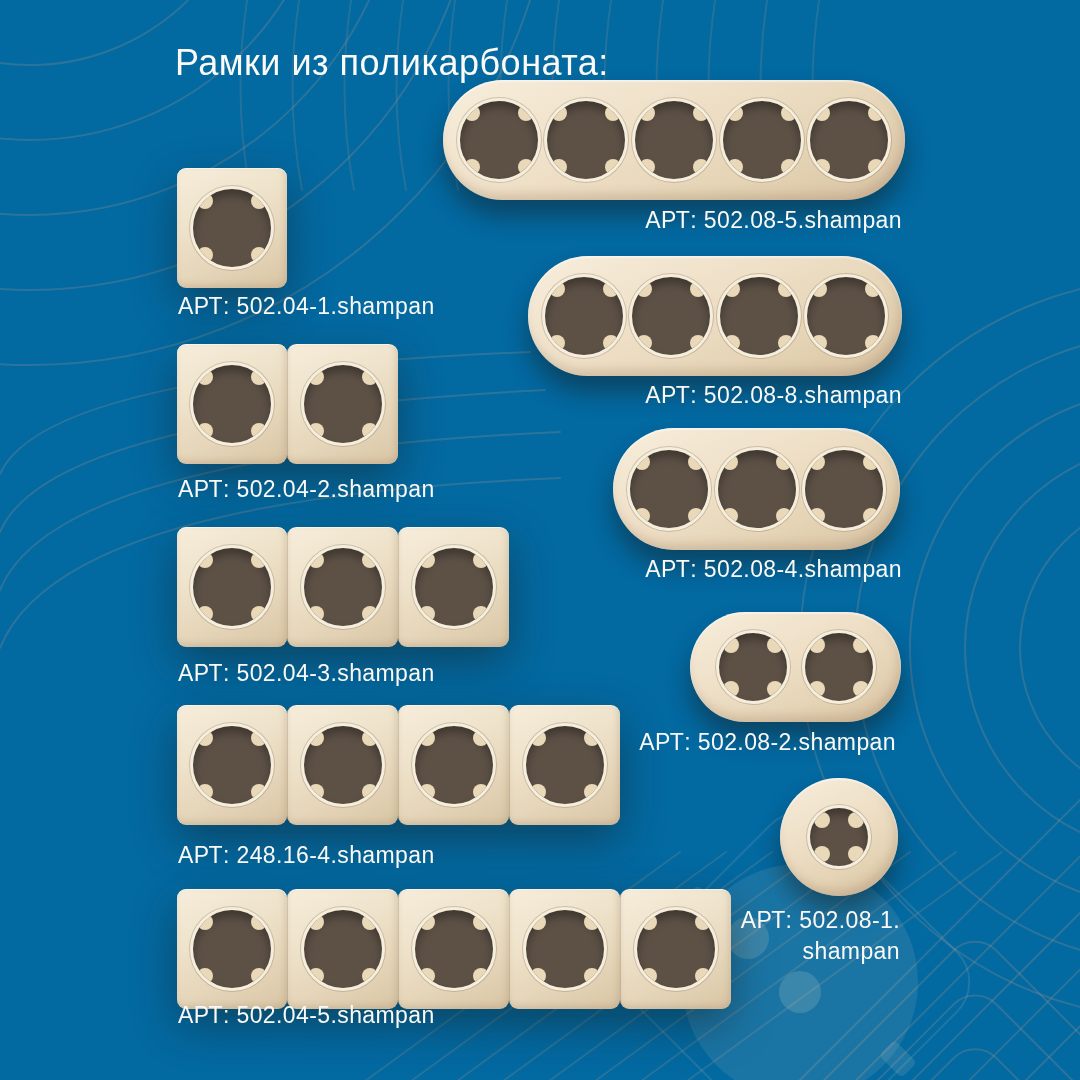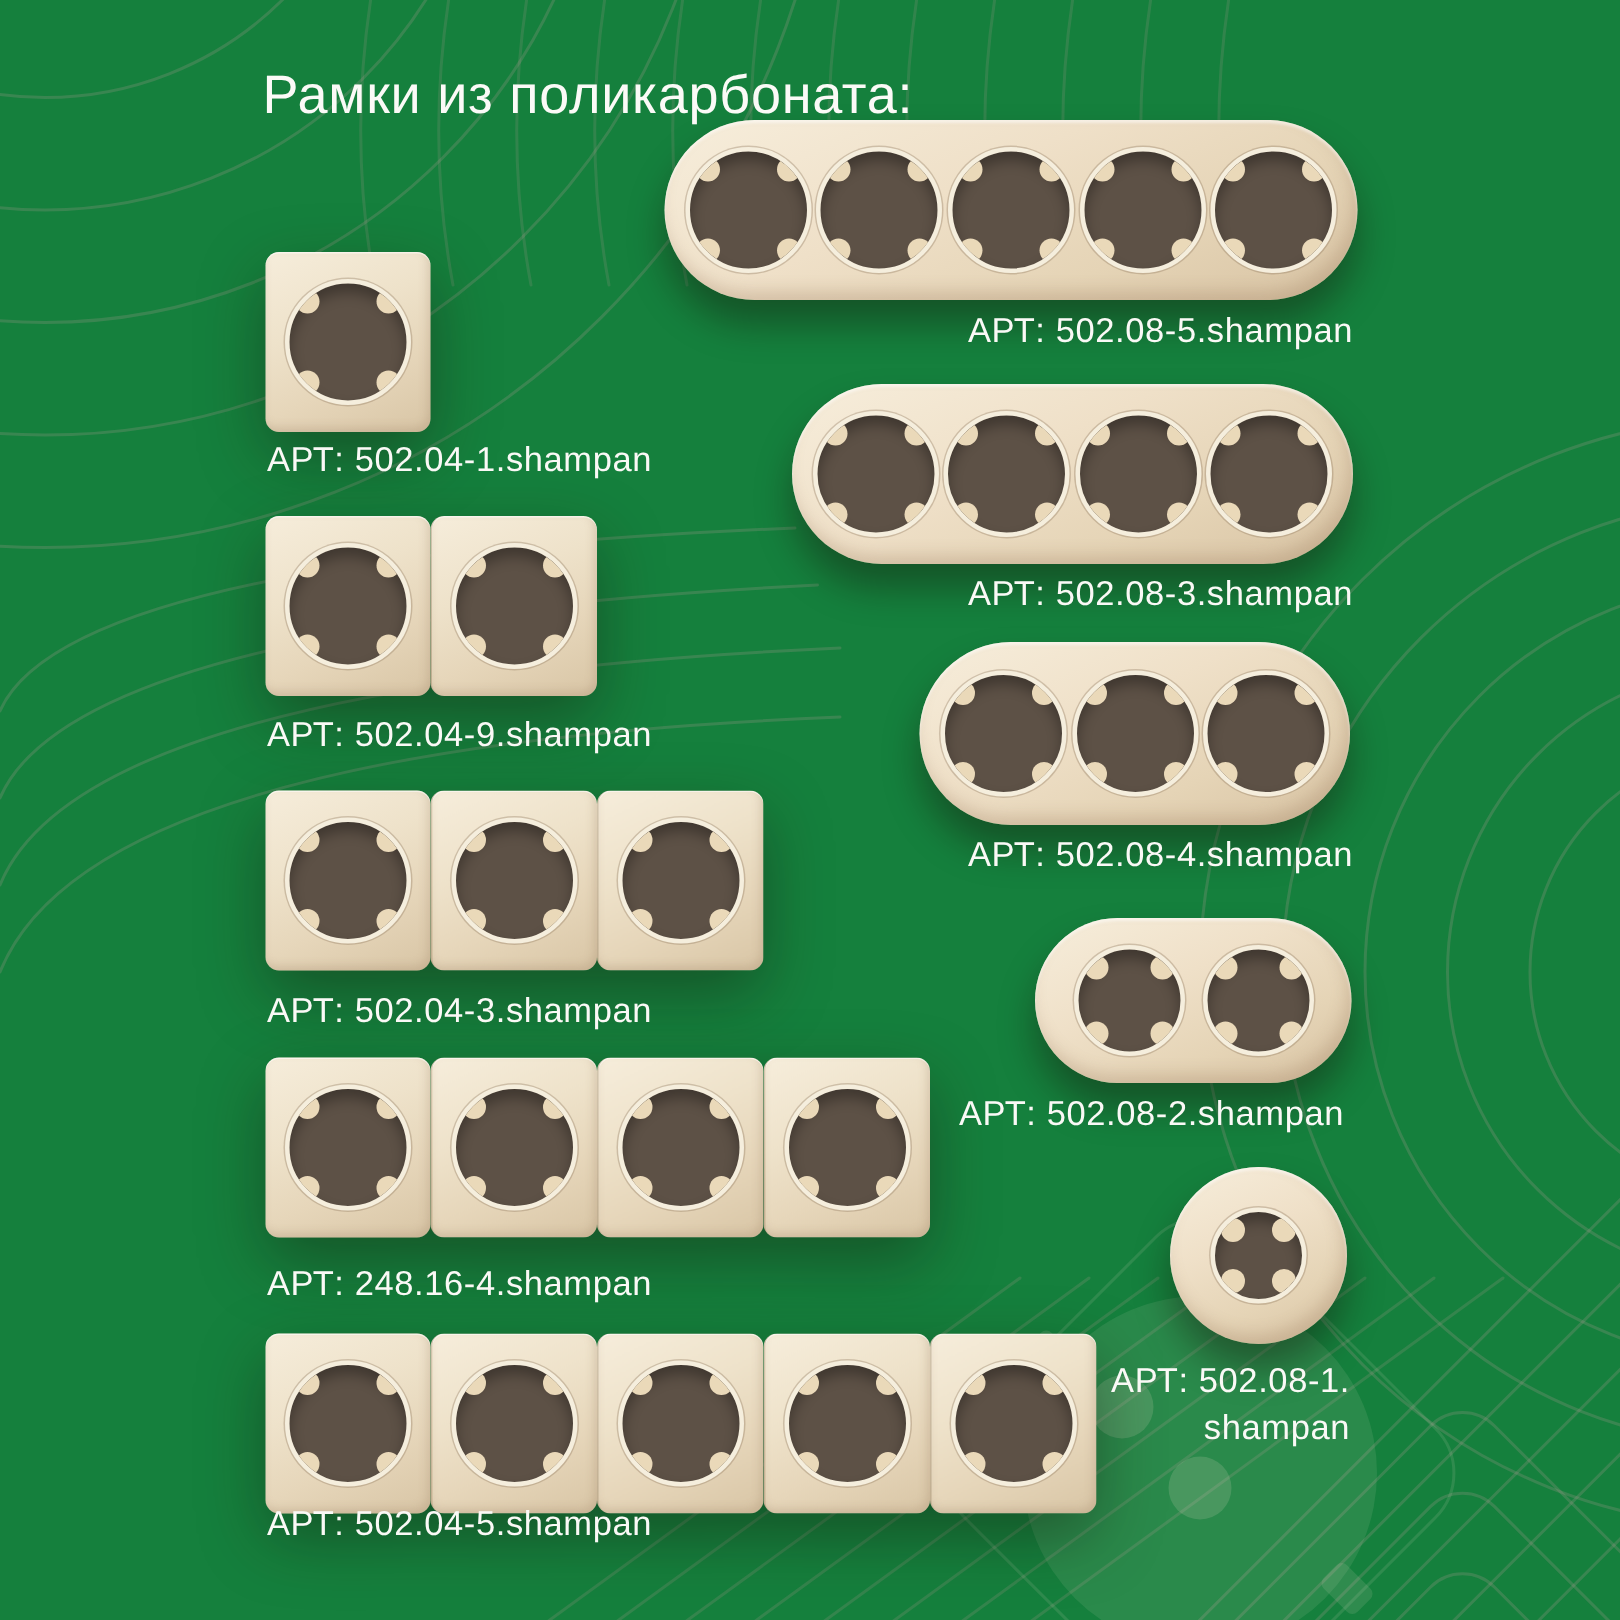--- a/index.html
+++ b/index.html
@@ -1,18 +1,18 @@
 <!DOCTYPE html>
 <html><head>
 <meta charset="utf-8">
 <style>
   html,body{margin:0;padding:0;background:#3e362f;}
   #canvas{
     position:relative;width:1080px;height:1080px;overflow:hidden;
-    background:#15803d;
+    background:#0369a1;
     font-family:"Liberation Sans",sans-serif;
     -webkit-font-smoothing:antialiased;
   }
   #bg-pattern{position:absolute;inset:0;z-index:0;}
   .page-title{
     position:absolute;left:175px;top:18px;z-index:3;
     color:#fbfaf7;font-size:36px;font-weight:400;letter-spacing:.5px;
   }
   .sku{
     position:absolute;z-index:3;color:#faf9f6;font-size:23px;
@@ -169,21 +169,21 @@
         <div class="hole">
           <i class="tabs"></i>
         </div>
       </div>
     <div class="sq-module">
         <div class="hole">
           <i class="tabs"></i>
         </div>
       </div>
   </div>
-  <div id="sq2-label" class="sku">АРТ: 502.04-9.shampan</div>
+  <div id="sq2-label" class="sku">АРТ: 502.04-2.shampan</div>
 
   <div id="sq3" class="frame sq-frame">
     <div class="sq-module">
         <div class="hole">
           <i class="tabs"></i>
         </div>
       </div>
     <div class="sq-module">
         <div class="hole">
           <i class="tabs"></i>
@@ -276,21 +276,21 @@
     <div class="hole">
         <i class="tabs"></i>
       </div>
     <div class="hole">
         <i class="tabs"></i>
       </div>
     <div class="hole">
         <i class="tabs"></i>
       </div>
   </div>
-  <div id="rd4-label" class="sku right">АРТ: 502.08-3.shampan</div>
+  <div id="rd4-label" class="sku right">АРТ: 502.08-8.shampan</div>
 
   <div id="rd3" class="frame rd-frame">
     <div class="hole">
         <i class="tabs"></i>
       </div>
     <div class="hole">
         <i class="tabs"></i>
       </div>
     <div class="hole">
         <i class="tabs"></i>

